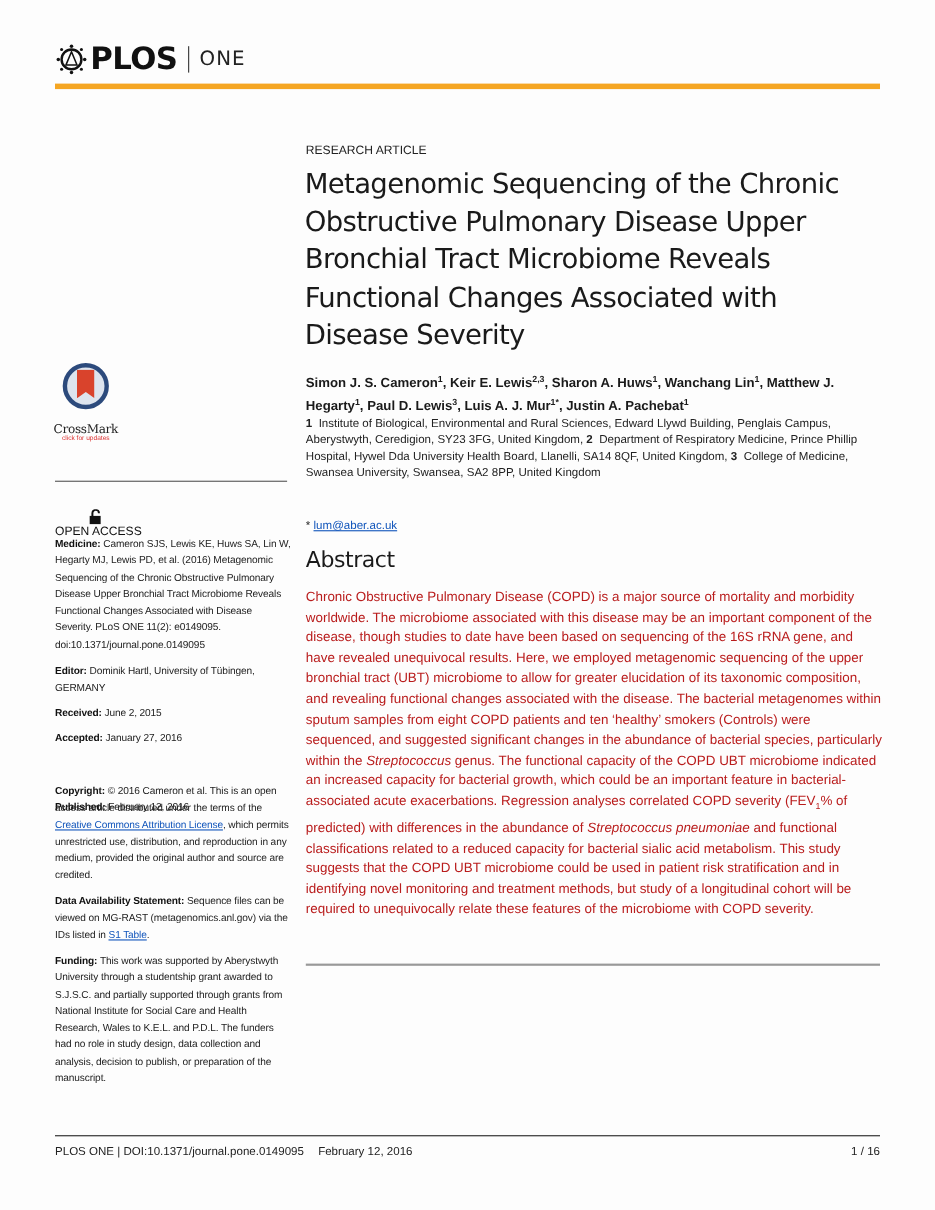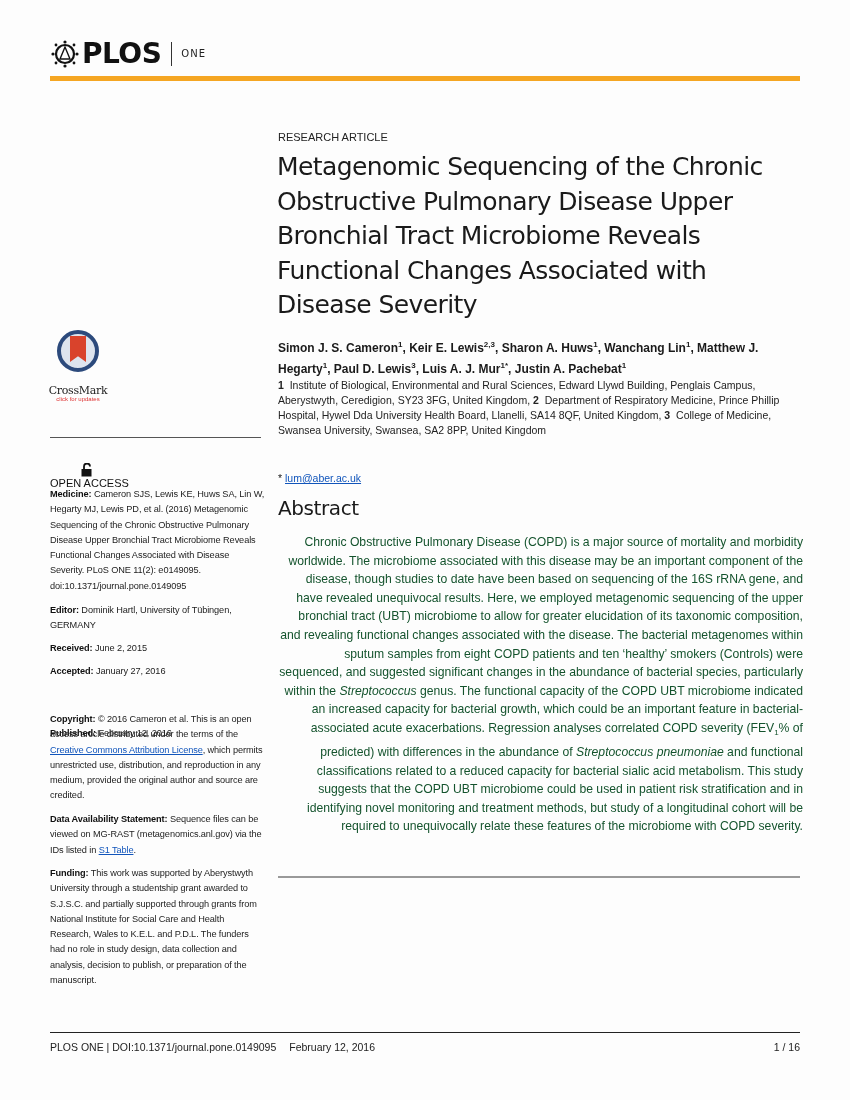--- a/index.html
+++ b/index.html
@@ -1,31 +1,31 @@
 <!DOCTYPE html>
 <html><head>
 <meta charset="utf-8">
 <style>
   html, body { margin:0; padding:0; }
   body { width:850px; height:1100px; background:#fdfdfd; position:relative; overflow:hidden; font-family:"Liberation Sans", sans-serif; color:#1a1a1a; }
   .logo { position:absolute; left:50px; top:37px; display:flex; align-items:center; }
   .logo-mark { width:30px; height:30px; }
   .logo-plos { font-family:"DejaVu Sans", sans-serif; font-weight:bold; font-size:28px; letter-spacing:-0.5px; margin-left:2px; color:#111; }
   .logo-sep { width:1px; height:24px; background:#333; margin:0 9px 0 10px; }
-  .logo-one { font-size:10px; letter-spacing:1px; color:#222; font-family:"DejaVu Sans", sans-serif; }
+  .logo-one { font-size:18px; letter-spacing:1px; color:#222; font-family:"DejaVu Sans", sans-serif; }
   .orange-bar { position:absolute; left:50px; top:76px; width:750px; height:5px; background:#f5a623; }
   .article-type { position:absolute; left:278px; top:131px; font-size:11px; color:#222; }
   .title { position:absolute; left:277px; top:150px; width:530px; font-family:"DejaVu Sans", sans-serif; font-size:25px; line-height:34.5px; color:#1a1a1a; letter-spacing:-0.6px; }
   .authors { position:absolute; left:278px; top:336px; width:525px; font-size:12px; font-weight:bold; line-height:17px; }
   .authors sup { font-size:8px; }
   .affil { position:absolute; left:278px; top:378px; width:525px; font-size:10.5px; line-height:15px; color:#222; }
   .corresp { position:absolute; left:278px; top:448px; font-size:10.5px; color:#222;margin-top:24px; }
   a.lnk { color:#1155bb; text-decoration:underline; }
   .abstract-head { position:absolute; left:278px; top:496px; font-family:"DejaVu Sans", sans-serif; font-size:20px; color:#1a1a1a; letter-spacing:-0.4px; }
-  .abstract-body { position:absolute; left:278px; top:533px; width:525px; font-size:12.2px; line-height:18.6px; color:#14532d;text-align:right; }
+  .abstract-body { position:absolute; left:278px; top:533px; width:525px; font-size:12.2px; line-height:18.6px; color:#b91c1c; }
   .abstract-rule { position:absolute; left:278px; top:876px; width:522px; height:2px; background:#999; }
   .crossmark { position:absolute; left:48px; top:330px; width:60px; text-align:center; }
   .cm-circle { width:42px; height:42px; margin:0 auto; border-radius:50%; border:4px solid #2c4a7c; background:#dde4ee; position:relative; box-sizing:border-box; }
   .cm-ribbon { position:absolute; left:9px; top:2px; width:16px; height:26px; background:#d9432c; clip-path:polygon(0 0,100% 0,100% 100%,50% 78%,0 100%); }
   .cm-label { font-family:"DejaVu Serif", serif; font-size:11px; margin-top:12px; color:#222; letter-spacing:-0.3px; }
   .cm-sub { font-size:6px; color:#d33; margin-top:-1px; }
   .side-rule { position:absolute; left:50px; top:437px; width:211px; height:1px; background:#555; }
   .open-access { position:absolute; left:50px; top:463px; display:flex; align-items:center; font-size:11px; color:#111;flex-direction:column; }
   .lock { width:12px; height:14px; margin-right:4px; }
   .side { position:absolute; left:50px; width:215px; font-size:9.2px; line-height:15.3px; color:#222; letter-spacing:-0.1px; }

